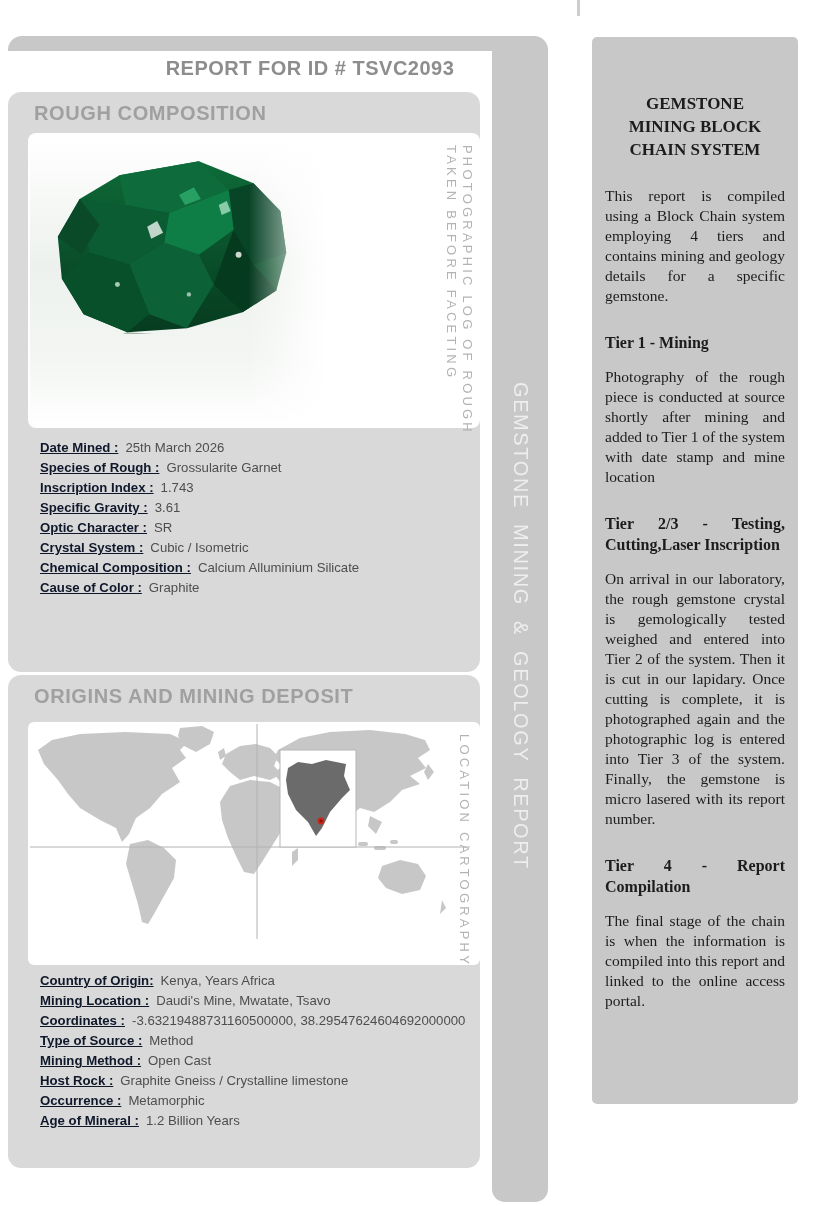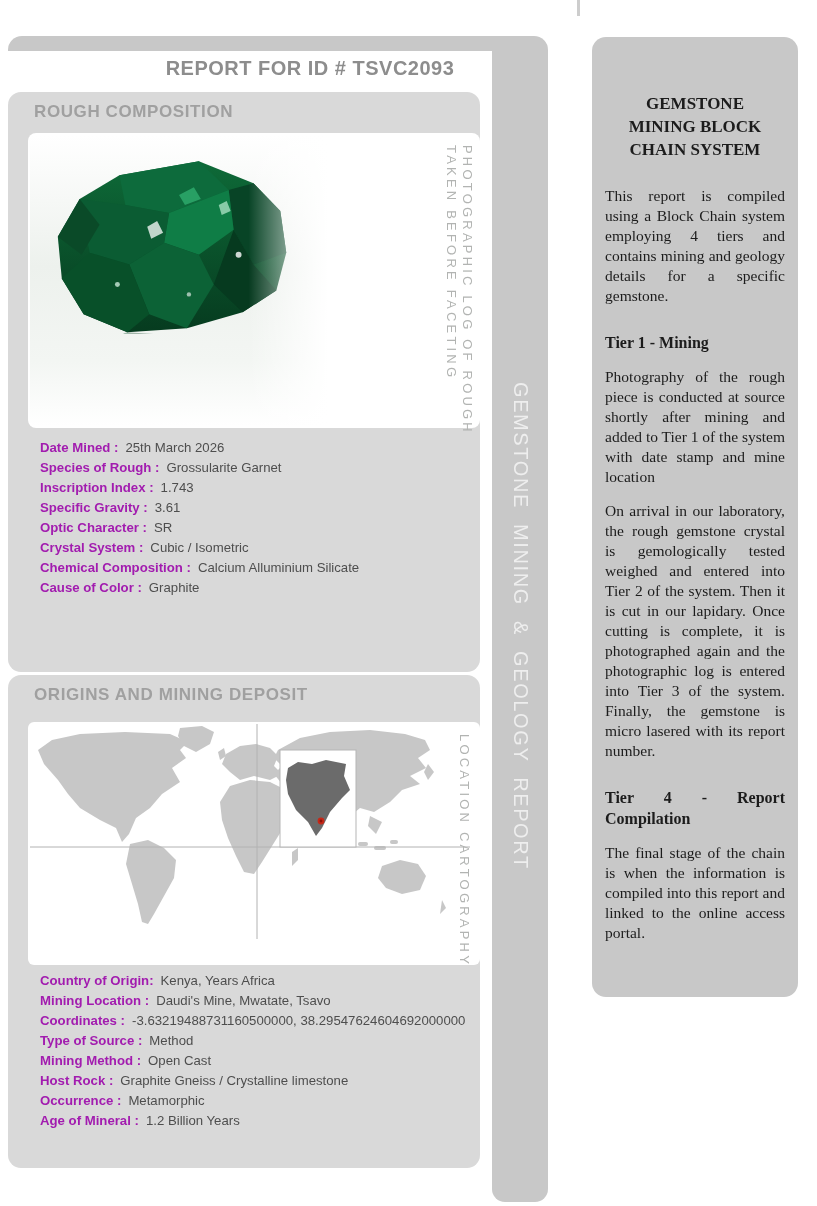--- a/index.html
+++ b/index.html
@@ -16,40 +16,40 @@
          border-radius:0 0 13px 13px;display:flex;align-items:center;justify-content:center;}
   .strip-text{writing-mode:vertical-rl;font-size:20px;color:#eeeeee;letter-spacing:1.6px;
               word-spacing:8px;white-space:nowrap;}
 
   .report-title{left:8px;top:57px;width:484px;box-sizing:border-box;padding-left:120px;
                 text-align:center;font-size:20px;font-weight:bold;color:#8d8d8d;letter-spacing:.5px;}
 
   .section{background:#d9d9d9;border-radius:13px;}
   .sec1{left:8px;top:92px;width:472px;height:580px;}
   .sec2{left:8px;top:675px;width:472px;height:493px;}
-  .sec-head{position:absolute;top:10px;left:26px;font-size:17px;font-weight:bold;
+  .sec-head{position:absolute;top:10px;left:26px;font-size:20px;font-weight:bold;
             color:#a0a0a0;letter-spacing:.6px;}
 
   .photo-box{position:absolute;left:20px;top:41px;width:452px;height:295px;background:#fff;border-radius:8px;}
   .map-box{position:absolute;left:20px;top:47px;width:452px;height:243px;background:#fff;border-radius:6px;}
 
   .vcap{position:absolute;writing-mode:vertical-rl;font-size:13px;color:#b2b4b2;
         letter-spacing:3.2px;line-height:16px;white-space:pre;}
   .photo-cap{right:5px;top:12px;}
   .map-cap{right:8px;top:12px;}
 
   .fields{position:absolute;left:32px;white-space:nowrap;}
   .f1{top:348px;}
   .f2{top:298px;}
   .row{height:20px;font-size:13.2px;}
-  .lab{font-weight:bold;color:#a21caf;}
+  .lab{font-weight:bold;color:#0f172a;text-decoration:underline;}
   .val{color:#4e4e4e;margin-left:7px;}
 
   
-  .sidebar{left:592px;top:37px;width:206px;height:960px;background:#c8c8c8;border-radius:14px;
+  .sidebar{left:592px;top:37px;width:206px;height:1067px;background:#c8c8c8;border-radius:5px;
            box-sizing:border-box;padding:16px 13px;font-family:"Liberation Serif",serif;color:#1c1c1c;}
   .sb-title{font-size:17px;font-weight:bold;text-align:center;line-height:1.35;margin:40px 6px 0;}
   .sb-intro{margin-top:24px;font-size:15.5px;line-height:1.29;text-align:justify;}
   .sb-h{font-size:16px;font-weight:bold;margin-top:26px;line-height:1.32;text-align:justify;}
   .sb-p{font-size:15.5px;margin-top:14px;line-height:1.29;text-align:justify;}
 
   svg{display:block;}
 </style>
 </head>
 <body>
@@ -179,19 +179,20 @@
     </div>
   </div>
 
   <div class="abs sidebar">
     <div class="sb-title">GEMSTONE MINING BLOCK CHAIN SYSTEM</div>
     <div class="sb-intro">This report is compiled using a Block Chain system employing 4 tiers and contains mining and geology details for a specific gemstone.</div>
 
     <div class="sb-h">Tier 1 - Mining</div>
     <div class="sb-p">Photography of the rough piece is conducted at source shortly after mining and added to Tier 1 of the system with date stamp and mine location</div>
 
+    <div class="sb-h">Tier 2/3 - Testing, Cutting,Laser Inscription</div>
     <div class="sb-p">On arrival in our laboratory, the rough gemstone crystal is gemologically tested weighed and entered into Tier 2 of the system. Then it is cut in our lapidary. Once cutting is complete, it is photographed again and the photographic log is entered into Tier 3 of the system. Finally, the gemstone is micro lasered with its report number.</div>
 
     <div class="sb-h">Tier 4 - Report Compilation</div>
     <div class="sb-p">The final stage of the chain is when the information is compiled into this report and linked to the online access portal.</div>
   </div>
 
 </div>
 
 </body></html>

